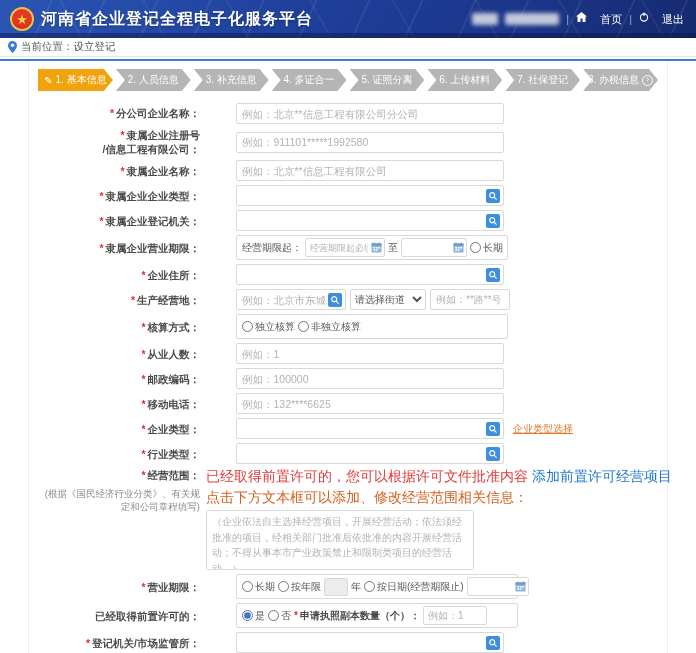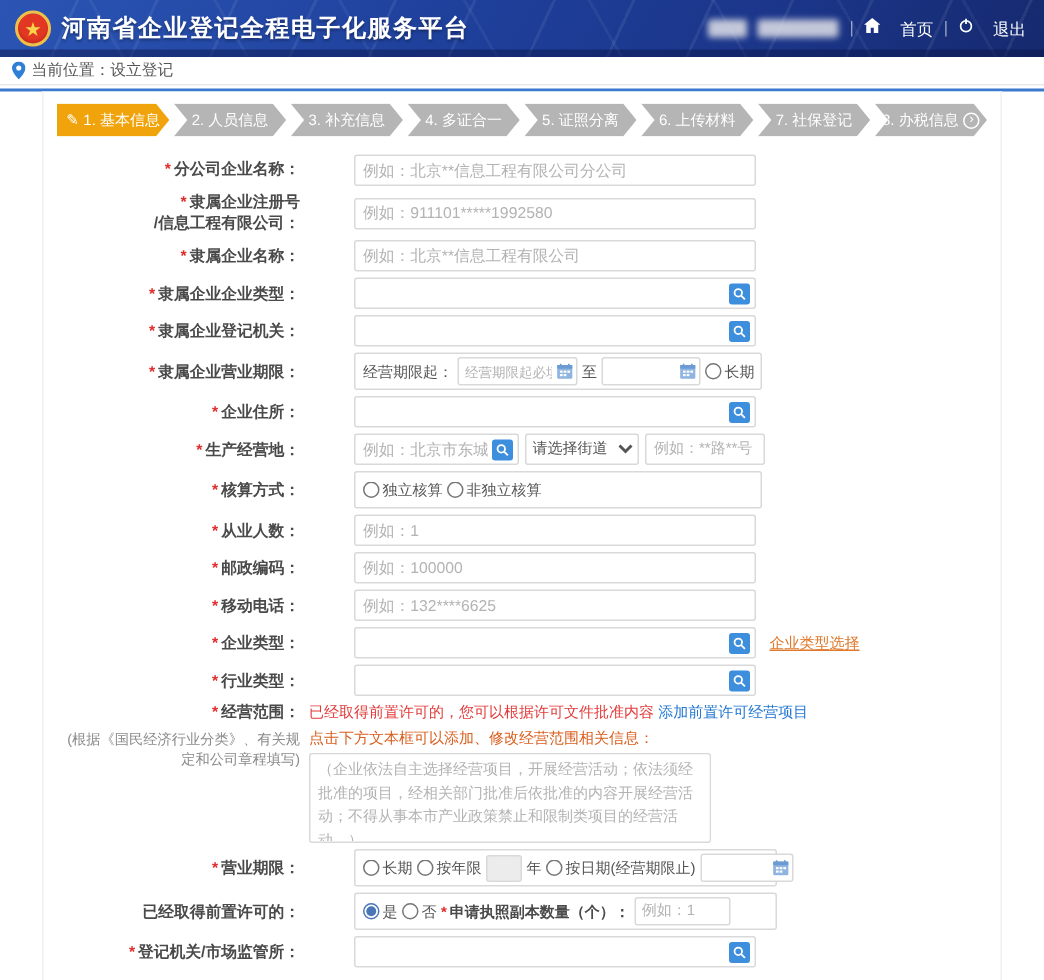--- a/index.html
+++ b/index.html
@@ -109,21 +109,21 @@
   .inp-year { width:24px; height:18px; border:1px solid #d9d9d9; background:#ececec; border-radius:2px; }
   .inp-copies { width:64px; height:19px; border:1px solid #d9d9d9; border-radius:2px; font-size:10px; padding:0 4px; font-family:inherit; }
   select.street {
     width:76px; height:21px; border:1px solid #d9d9d9; border-radius:2px;
     font-size:10px; color:#555; background:#fff; font-family:inherit;
   }
   input.detail { width:80px; height:21px; border:1px solid #d9d9d9; border-radius:2px; font-size:10px; padding:0 5px; font-family:inherit; }
   .side-link { color:#e0782a; font-size:10px; text-decoration:underline; white-space:nowrap; cursor:pointer; margin-left:5px; }
   
   .scope-ctl { display:flex; flex-direction:column; align-items:flex-start; gap:3px; }
-  .tip-line { white-space:nowrap; font-size:10px; }
+  .tip-line { white-space:nowrap; font-size:14px; }
   .tip-red { color:#e23b3b; }
   .tip-link { color:#2277d2; cursor:pointer; }
   .tip-orange { color:#d95e1e; }
   textarea.scope {
     width:268px; height:60px; border:1px solid #d9d9d9; border-radius:2px;
     font-size:10px; line-height:1.55; padding:3px 5px; color:#333;
     resize:none; outline:none; font-family:inherit;
   }
 </style>
 </head>

